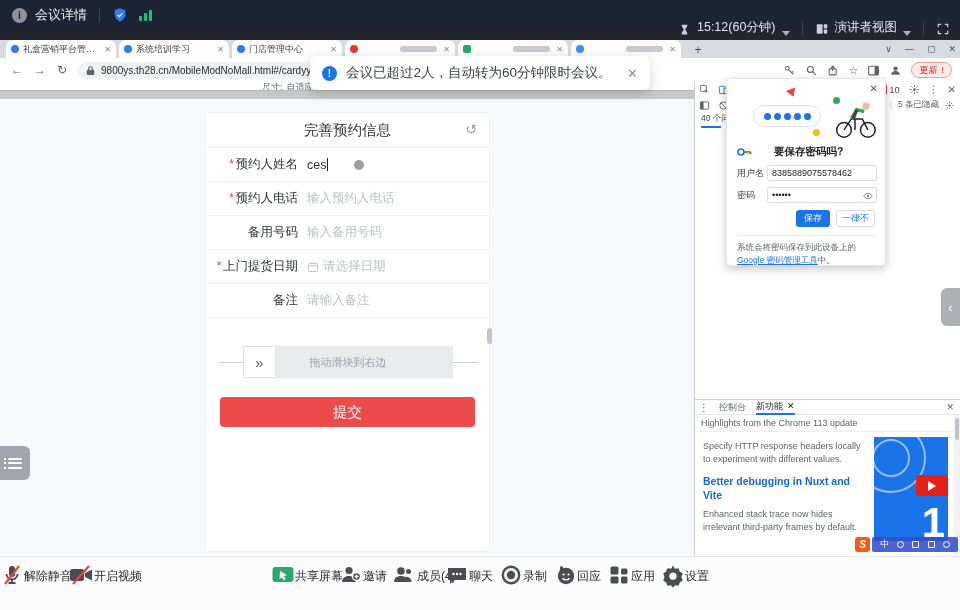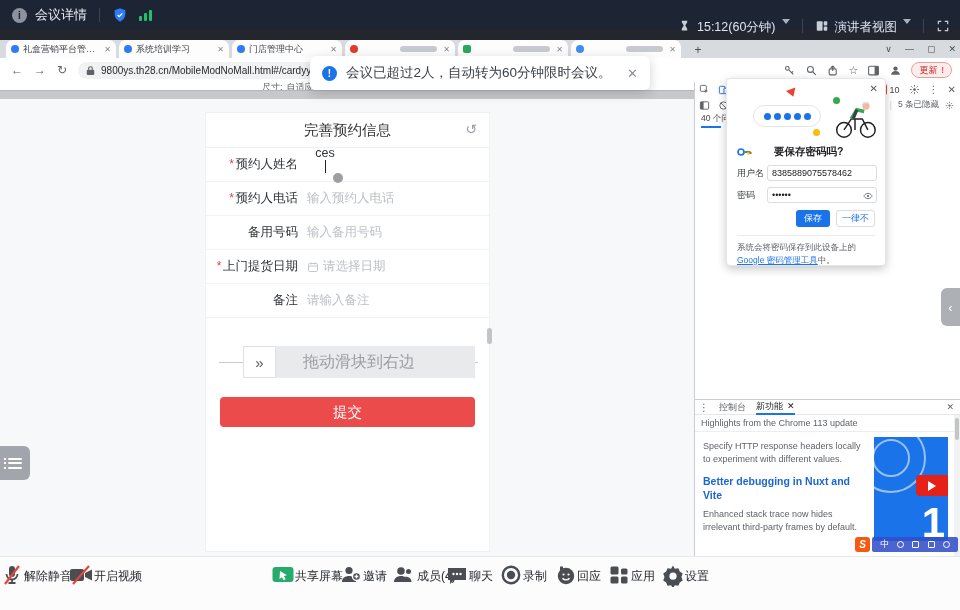--- a/index.html
+++ b/index.html
@@ -8,21 +8,21 @@
   .abs { position:absolute; }
   .screen { position:relative; width:960px; height:610px; background:#f7f8fa; overflow:hidden; }
 
   
   .topbar { position:absolute; left:0; top:0; width:960px; height:30px; background:#1d2434; display:flex; align-items:center; color:#e7eaf2; z-index:90; }
   .topbar .info-ic { width:15px; height:15px; border-radius:50%; background:#8d929e; color:#1d2434; font-size:10px; font-weight:bold; display:flex; align-items:center; justify-content:center; margin-left:12px; }
   .topbar .ttl { font-size:13px; margin-left:8px; }
   .tb-sep { width:1px; height:14px; background:#3c4357; margin:0 12px; }
   .sigbars { display:flex; align-items:flex-end; gap:2px; height:12px; }
   .sigbars i { width:3px; background:#21c06c; border-radius:1px; display:block; }
-  .topbar .right { margin-left:auto; display:flex; align-items:flex-start; margin-right:10px;margin-top:24px; }
+  .topbar .right { margin-left:auto; display:flex; align-items:flex-end; margin-right:10px;margin-top:24px; }
   .topbar .lbl { font-size:12.5px; color:#dfe3ec; }
   .tri-down { width:0; height:0; border-left:4px solid transparent; border-right:4px solid transparent; border-top:5px solid #aab0bd; margin-left:6px; }
 
   
   .winstrip { position:absolute; left:0; top:30px; width:960px; height:10px; background:#23262c; }
   .tabstrip { position:absolute; left:0; top:40px; width:960px; height:18px; background:#d7dade; }
   .btab { position:absolute; top:0; height:18px; width:110px; background:#fdfdfd; border-radius:7px 7px 0 0; display:flex; align-items:center; padding:0 5px; font-size:9px; color:#3b3f44; }
   .btab .fav { width:8px; height:8px; border-radius:50%; flex:0 0 8px; margin-right:4px; }
   .btab .tl { flex:1; white-space:nowrap; overflow:hidden; text-overflow:ellipsis; }
   .btab .smudge { flex:1; height:6px; background:#c7cace; border-radius:3px; margin-right:3px; }
@@ -43,28 +43,28 @@
   .ruler { position:absolute; left:0; top:90px; width:694px; height:9px; background:#c6c8cb; border-top:1px solid #b4b6b9; }
 
   
   .page { position:absolute; left:0; top:99px; width:694px; height:457px; background:#f7f8fa; }
   .formcard { position:absolute; left:205px; top:13px; width:285px; height:440px; background:#fff; border:1px solid #f0f1f3; }
   .fc-title { height:35px; border-bottom:1px solid #eef0f2; display:flex; align-items:center; justify-content:center; position:relative; font-size:14.5px; color:#333; }
   .fc-undo { position:absolute; right:12px; top:8px; color:#9a9ea4; font-size:14px; }
   .frow { height:34px; display:flex; align-items:center; border-bottom:1px solid #f2f3f5; font-size:12.5px; }
   .flab { width:92px; text-align:right; color:#2f3337; }
   .req { color:#e2433b; margin-right:2px; font-size:12px; }
-  .fval { margin-left:9px; color:#2f3337; display:flex; align-items:center;flex-direction:column; }
+  .fval { margin-left:9px; color:#2f3337; display:flex; align-items:center; }
   .fph { margin-left:9px; color:#bcc0c6; }
   .caret-i { display:inline-block; width:1px; height:13px; background:#222; margin-left:1px; }
   .graydot { width:10px; height:10px; border-radius:50%; background:#9d9fa3; margin-left:26px; }
   .cal-ic { width:12px; height:12px; margin:0 4px 0 9px; }
   .sliderzone { position:relative; height:32px; margin-top:28px; }
   .sliderzone .line { position:absolute; left:13px; right:11px; top:50%; height:1px; background:#c9cbcf; }
-  .slidetrack { position:absolute; left:37px; top:0; width:232px; height:32px; background:#e9eaec; display:flex; align-items:center; justify-content:center; font-size:16px; color:#9a9ea5; }
+  .slidetrack { position:absolute; left:37px; top:0; width:210px; height:32px; background:#e9eaec; display:flex; align-items:center; justify-content:center; font-size:11px; color:#9a9ea5; }
   .slidehandle { position:absolute; left:37px; top:0; width:33px; height:32px; background:#fff; border:1px solid #e0e1e4; display:flex; align-items:center; justify-content:center; font-size:15px; color:#55585e; }
   .submitbtn { margin:19px auto 0; width:255px; height:30px; background:#ec4b4b; border-radius:4px; color:#fff; font-size:14.5px; display:flex; align-items:center; justify-content:center; }
   .pagescroll { position:absolute; left:487px; top:229px; width:5px; height:16px; background:#c2c4c7; border-radius:3px; }
 
   
   .devtools { position:absolute; left:694px; top:82px; width:266px; height:474px; background:#fff; border-left:1px solid #cbcdd1; }
   .dt-ic { color:#5f6368; font-size:10px; }
   .dt-row1 { position:absolute; left:4px; top:2px; display:flex; gap:8px; align-items:center; }
   .dt-right1 { position:absolute; right:4px; top:2px; display:flex; gap:9px; align-items:center; }
   .errbadge { display:flex; align-items:center; gap:3px; font-size:9px; color:#424548; }

